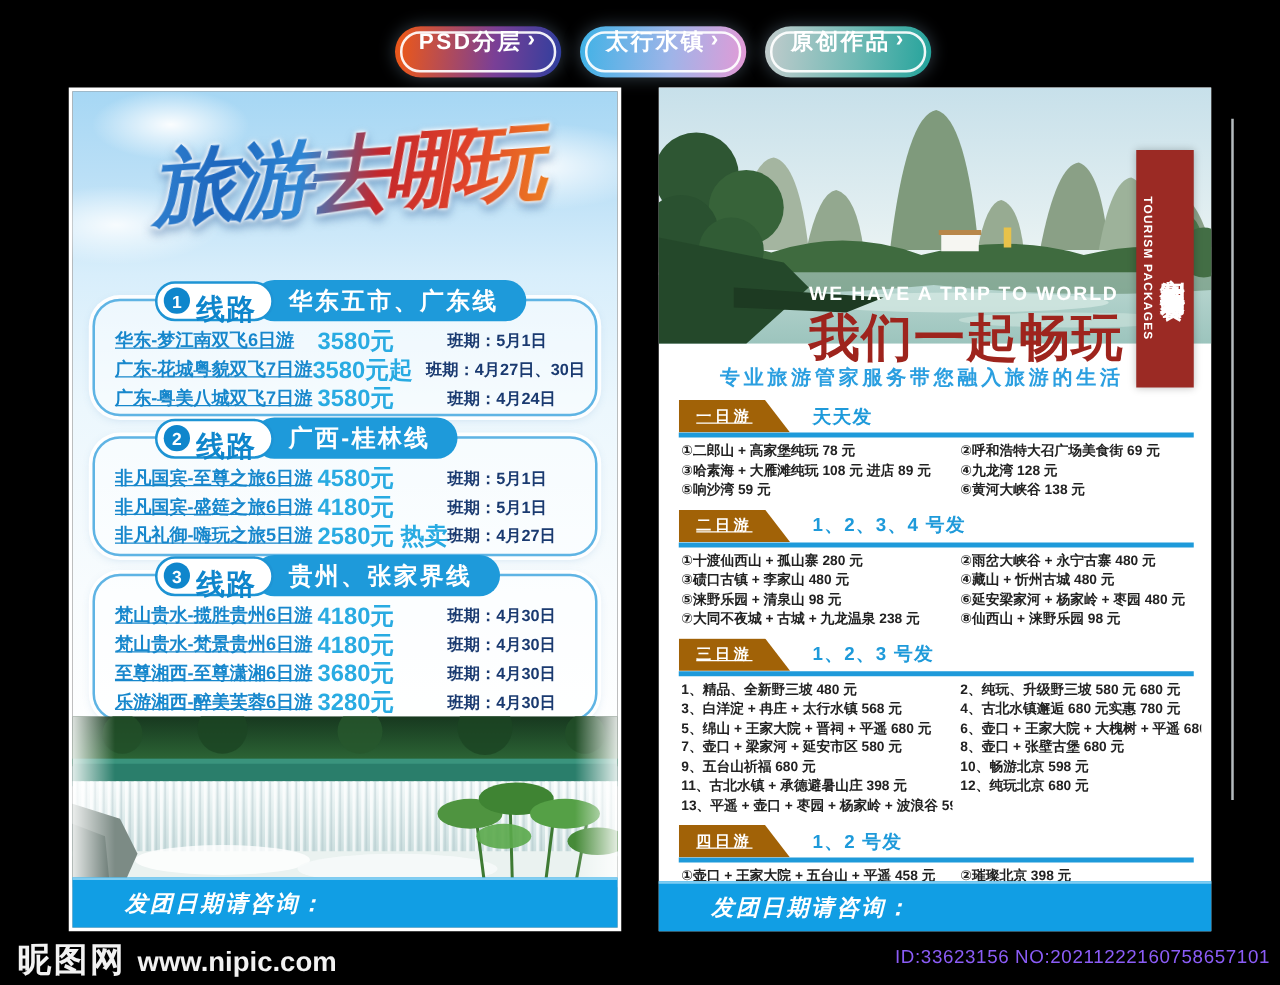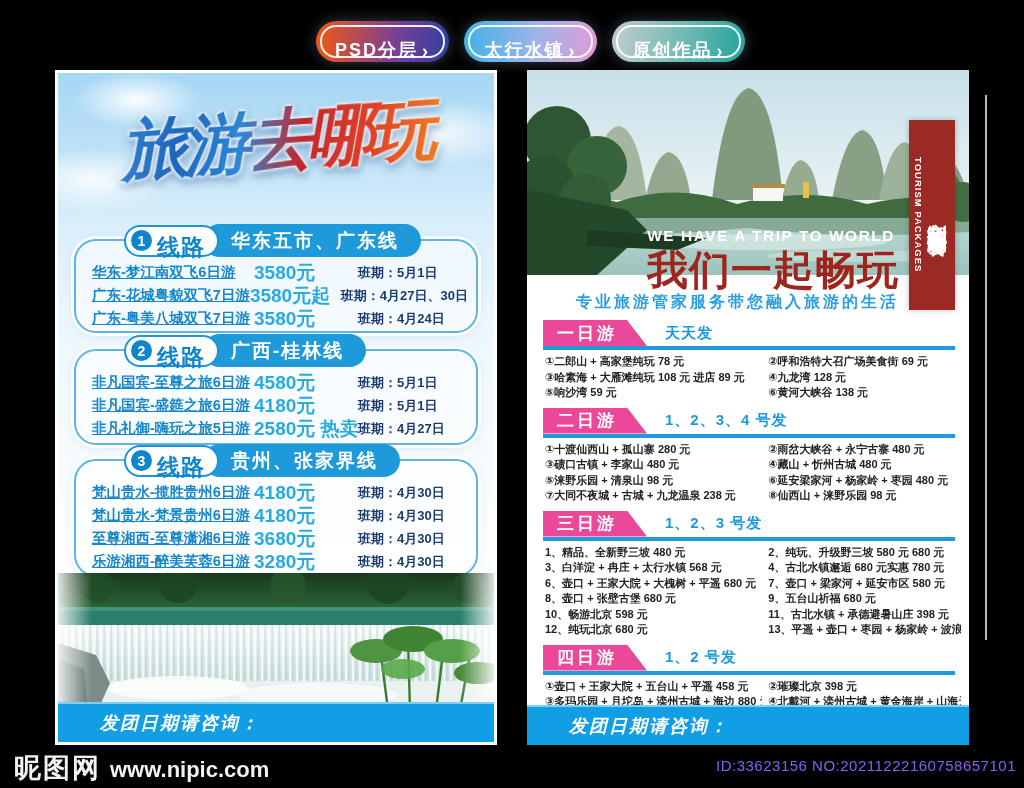--- a/index.html
+++ b/index.html
@@ -2,21 +2,21 @@
 <html><head>
 <meta charset="utf-8">
 <style>
   html,body{margin:0;padding:0;background:#000;}
   .canvas{position:relative;width:1024px;height:788px;background:#000;overflow:hidden;
           font-family:"Liberation Sans","DejaVu Sans",sans-serif;}
 
   
   .badges{position:absolute;top:21px;left:316px;display:flex;gap:15px;}
   .badge{position:relative;width:133px;height:41px;border-radius:21px;display:flex;
-         align-items:flex-end;justify-content:center;color:#fff;font-weight:bold;font-size:18px;
+         align-items:flex-start;justify-content:center;color:#fff;font-weight:bold;font-size:18px;
          letter-spacing:2px;box-shadow:0 0 14px rgba(150,180,210,.35);}
   .badge::after{content:'';position:absolute;inset:4px;border:2px solid rgba(255,255,255,.92);
          border-radius:16px;pointer-events:none;}
   .badge .arr{font-size:18px;margin-left:4px;font-weight:bold;}
   .b1{background:linear-gradient(95deg,#e8571d 5%,#7a3f96 60%,#2e3f9e 100%);}
   .b2{background:linear-gradient(95deg,#3fb2e6 0%,#9fb4e8 55%,#e39ad6 100%);}
   .b3{background:linear-gradient(95deg,#c3cccd 0%,#6fb9b4 55%,#23a39b 100%);}
 
   
   .page{position:absolute;top:70px;width:442px;height:675px;box-sizing:border-box;}
@@ -77,23 +77,23 @@
   .banner-cn{writing-mode:vertical-rl;color:#fff;font-size:20px;font-weight:900;letter-spacing:2px;}
   .wehave{position:absolute;top:157px;right:74px;color:#fff;font-size:15.5px;letter-spacing:1.5px;
       font-weight:600;}
   .rtitle{position:absolute;top:173px;right:70px;color:#9e241d;font-size:41px;font-weight:900;
       letter-spacing:1px;}
   .rsub{position:absolute;top:222px;right:70px;color:#2b9fe0;font-size:16px;font-weight:700;
       letter-spacing:3px;white-space:nowrap;}
   .right-sections{position:absolute;top:250px;left:16px;right:14px;}
   .rsec{margin-bottom:3px;}
   .rsec-head{display:flex;align-items:center;border-bottom:4px solid #1e9ada;height:26px;}
-  .rsec-tab{background:#ec4899;color:#fff;font-weight:900;font-size:17px;letter-spacing:3px;
+  .rsec-tab{background:#a16207;color:#fff;font-weight:900;font-size:12px;letter-spacing:3px;
       height:26px;display:flex;align-items:center;padding:0 30px 0 14px;
-      clip-path:polygon(0 0,calc(100% - 20px) 0,100% 100%,0 100%);}
+      clip-path:polygon(0 0,calc(100% - 20px) 0,100% 100%,0 100%);text-decoration:underline;}
   .rsec-sched{color:#1e9ada;font-weight:900;font-size:15px;margin-left:18px;letter-spacing:1px;}
   .rsec-items{display:grid;grid-template-columns:53% 47%;column-gap:6px;padding:4px 0 4px 2px;}
   .tour-item{font-size:11px;color:#222;line-height:15.5px;font-weight:600;white-space:nowrap;
       overflow:hidden;}
 
   
   .wm-left{position:absolute;left:14px;top:750px;color:#f2f2f2;display:flex;align-items:baseline;}
   .wm-cn{font-size:27px;font-weight:900;letter-spacing:2px;}
   .wm-url{font-size:22px;font-weight:700;margin-left:9px;}
   .wm-right{position:absolute;right:8px;top:757px;color:#8b5cf6;font-size:15px;letter-spacing:.5px;}
@@ -360,20 +360,21 @@
   <div class="rsec">
     <div class="rsec-head">
       <span class="rsec-tab">三日游</span>
       <span class="rsec-sched">1、2、3 号发</span>
     </div>
     <div class="rsec-items">
             <div class="tour-item">1、精品、全新野三坡 480 元</div>
             <div class="tour-item">2、纯玩、升级野三坡 580 元  680 元</div>
             <div class="tour-item">3、白洋淀 + 冉庄 + 太行水镇 568 元</div>
             <div class="tour-item">4、古北水镇邂逅 680 元实惠 780 元</div>
+            <div class="tour-item">5、绵山 + 王家大院 + 晋祠 + 平遥 680 元</div>
             <div class="tour-item">6、壶口 + 王家大院 + 大槐树 + 平遥 680 元</div>
             <div class="tour-item">7、壶口 + 梁家河 + 延安市区 580 元</div>
             <div class="tour-item">8、壶口 + 张壁古堡 680 元</div>
             <div class="tour-item">9、五台山祈福 680 元</div>
             <div class="tour-item">10、畅游北京 598 元</div>
             <div class="tour-item">11、古北水镇 + 承德避暑山庄 398 元</div>
             <div class="tour-item">12、纯玩北京 680 元</div>
             <div class="tour-item">13、平遥 + 壶口 + 枣园 + 杨家岭 + 波浪谷 598 元</div>
           </div>
   </div>

